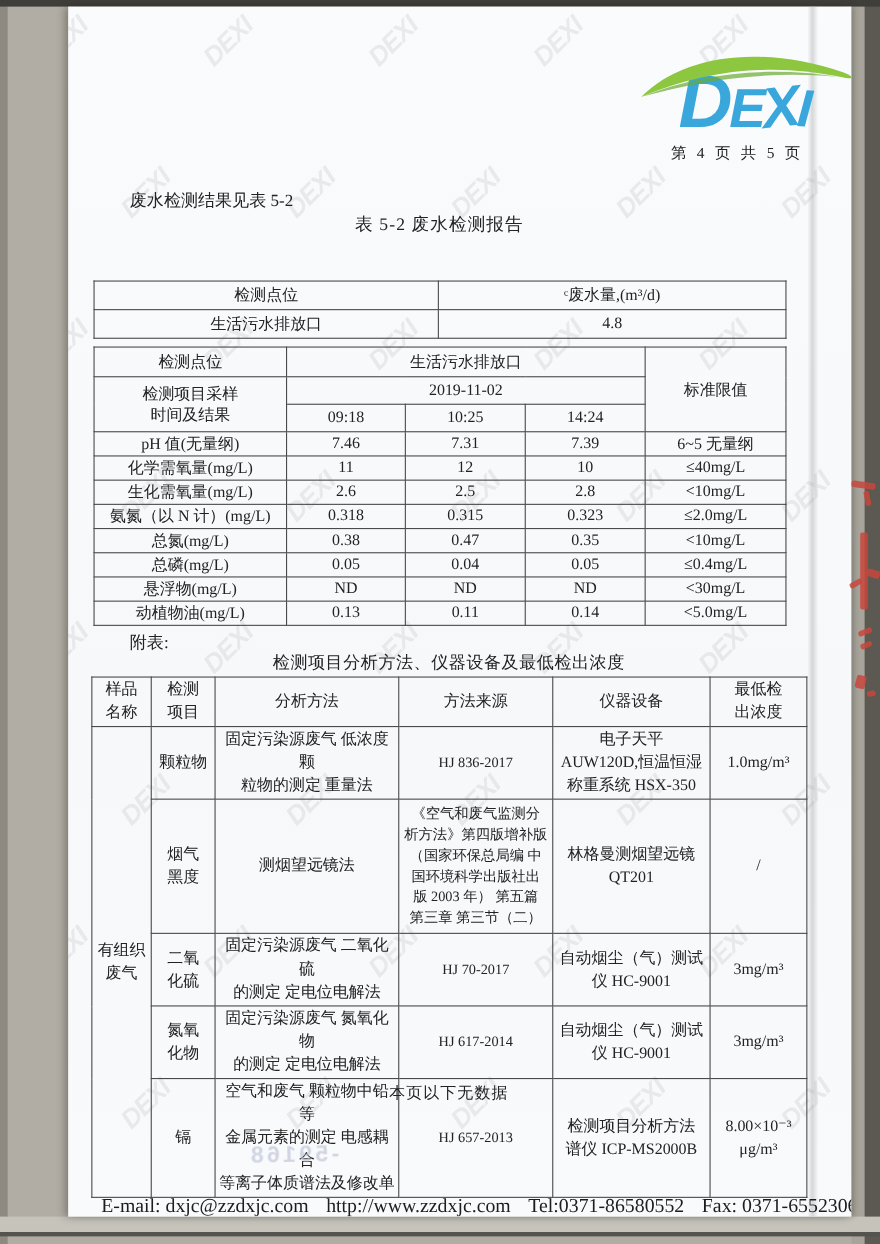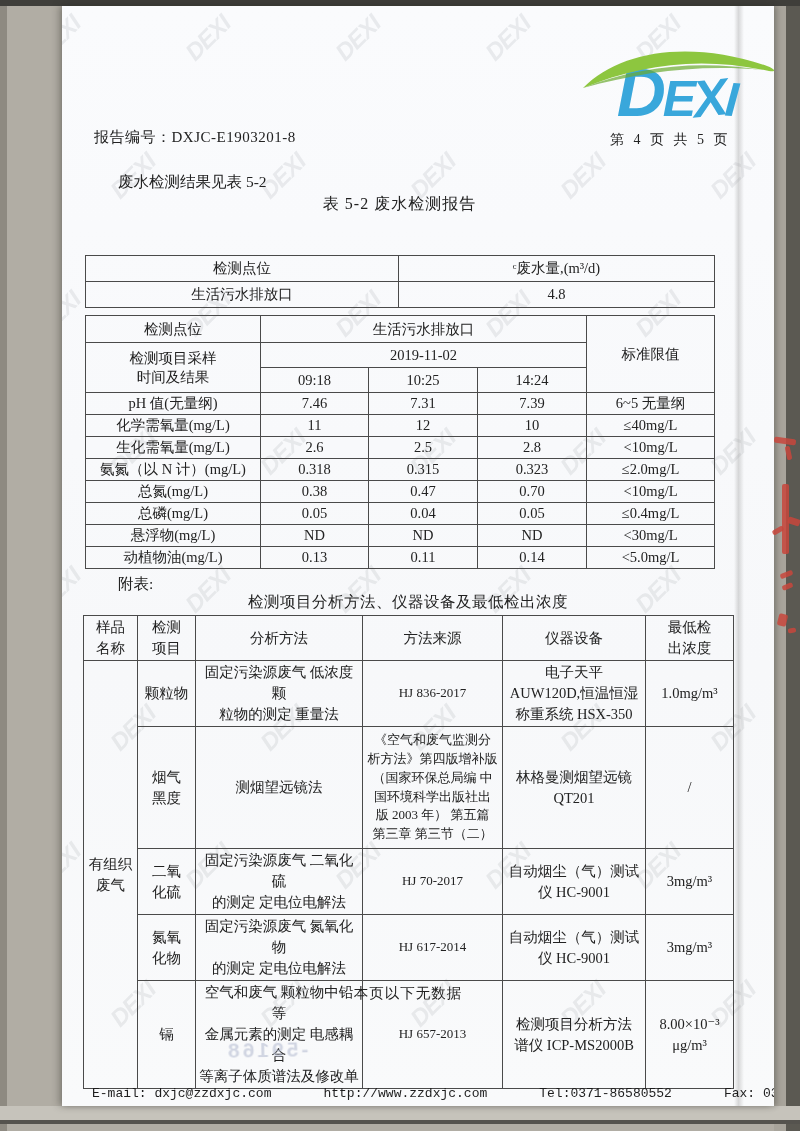--- a/index.html
+++ b/index.html
@@ -58,22 +58,22 @@
   .t-results .num{font-size:14.5px;}
 
   .appendix-label{position:absolute;left:56px;top:568px;font-size:15.5px;}
   .appendix-title{position:absolute;left:21px;top:586px;width:650px;text-align:center;font-size:15.5px;letter-spacing:.5px;}
   .t-appendix{left:21px;top:609px;width:650px;}
   .t-appendix td{font-size:13.5px;line-height:1.45;}
   .t-appendix td.src{font-size:13px;}
 
   .no-data-note{position:absolute;left:21px;top:978px;width:650px;text-align:center;font-size:14.5px;letter-spacing:1px;}
 
-  .footer{position:absolute;left:30px;top:1080px;width:660px;display:flex;gap:52px;
-      font-family:Liberation Mono, monospace;font-size:13px;color:#1d1d1d;white-space:nowrap;}
+  .footer{position:absolute;left:30px;top:1080px;width:660px;display:flex;gap:16px;
+      font-family:Liberation Serif, serif;font-size:18px;color:#1d1d1d;white-space:nowrap;}
 
   .bleed{position:absolute;left:163px;top:1032px;transform:scaleX(-1) rotate(1deg);
       font-family:"Liberation Sans",sans-serif;font-size:21px;font-weight:700;
       color:#b7bed2;opacity:.6;filter:blur(.6px);letter-spacing:3px;}
 
   
   .stamp{position:absolute;left:766px;top:432px;width:34px;height:215px;z-index:5;}
   .stamp div{position:absolute;background:#c8473c;border-radius:2px;opacity:.85;}
   .s1{left:8px;top:6px;width:22px;height:6px;transform:rotate(8deg);}
   .s1b{left:20px;top:14px;width:5px;height:14px;transform:rotate(-12deg);}
@@ -142,21 +142,20 @@
   <div class="crease"></div>
 
   <div class="logo">
     <div class="logo-text"><span class="l1">D</span><span class="l2">E</span><span class="l3">X</span><span class="l4">I</span></div>
     <svg class="logo-leaf" width="200" height="58" viewBox="0 0 200 58">
       <path d="M4 50 C 42 12, 112 2, 188 28 C 196 31, 198 34, 190 33 C 122 18, 62 26, 4 50 Z" fill="#8dc63f"></path>
       <path d="M4 50 C 60 28, 120 22, 184 32 C 120 26, 62 34, 4 50 Z" fill="#6aaa2f" opacity="0.7"></path>
     </svg>
   </div>
 
-  <div class="report-no">报告编号：DXJC-E1903201-8</div>
   <div class="page-indicator">第 4 页 共 5 页</div>
   <div class="intro">废水检测结果见表 5-2</div>
   <div class="tbl-title">表 5-2 废水检测报告</div>
 
 
   <table class="tbl t-flow">
     <colgroup>
         <col style="width:313px">
         <col style="width:316px">
       </colgroup>
@@ -221,21 +220,21 @@
       <td>氨氮（以 N 计）(mg/L)</td>
       <td class="num">0.318</td>
       <td class="num">0.315</td>
       <td class="num">0.323</td>
       <td>≤2.0mg/L</td>
     </tr>
     <tr style="height:22px">
       <td>总氮(mg/L)</td>
       <td class="num">0.38</td>
       <td class="num">0.47</td>
-      <td class="num">0.70</td>
+      <td class="num">0.35</td>
       <td>&lt;10mg/L</td>
     </tr>
     <tr style="height:22px">
       <td>总磷(mg/L)</td>
       <td class="num">0.05</td>
       <td class="num">0.04</td>
       <td class="num">0.05</td>
       <td>≤0.4mg/L</td>
     </tr>
     <tr style="height:22px">

